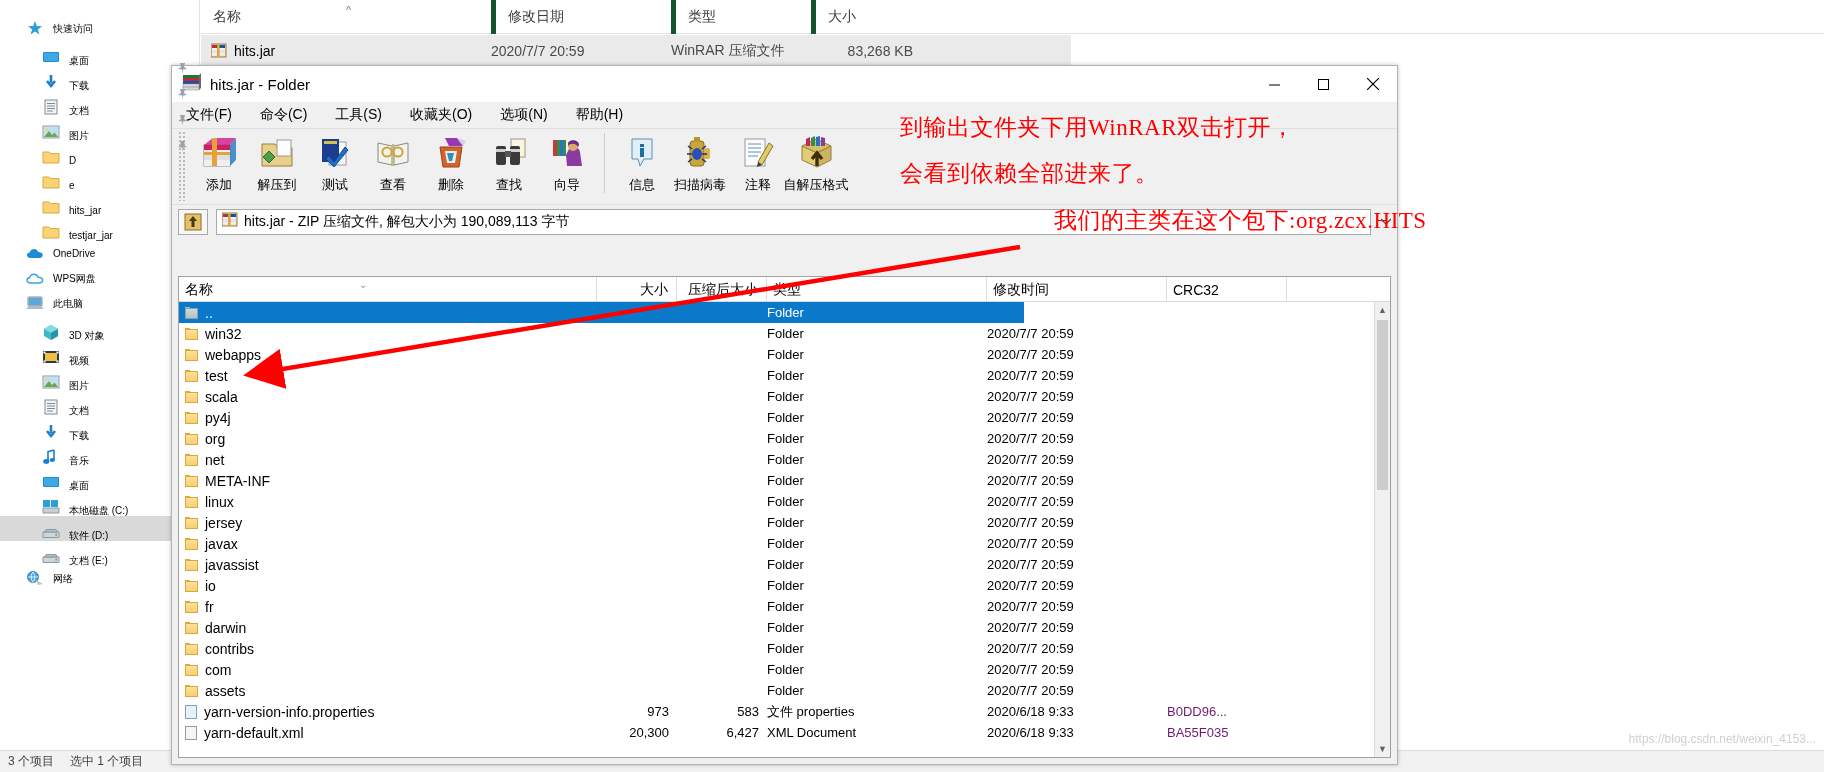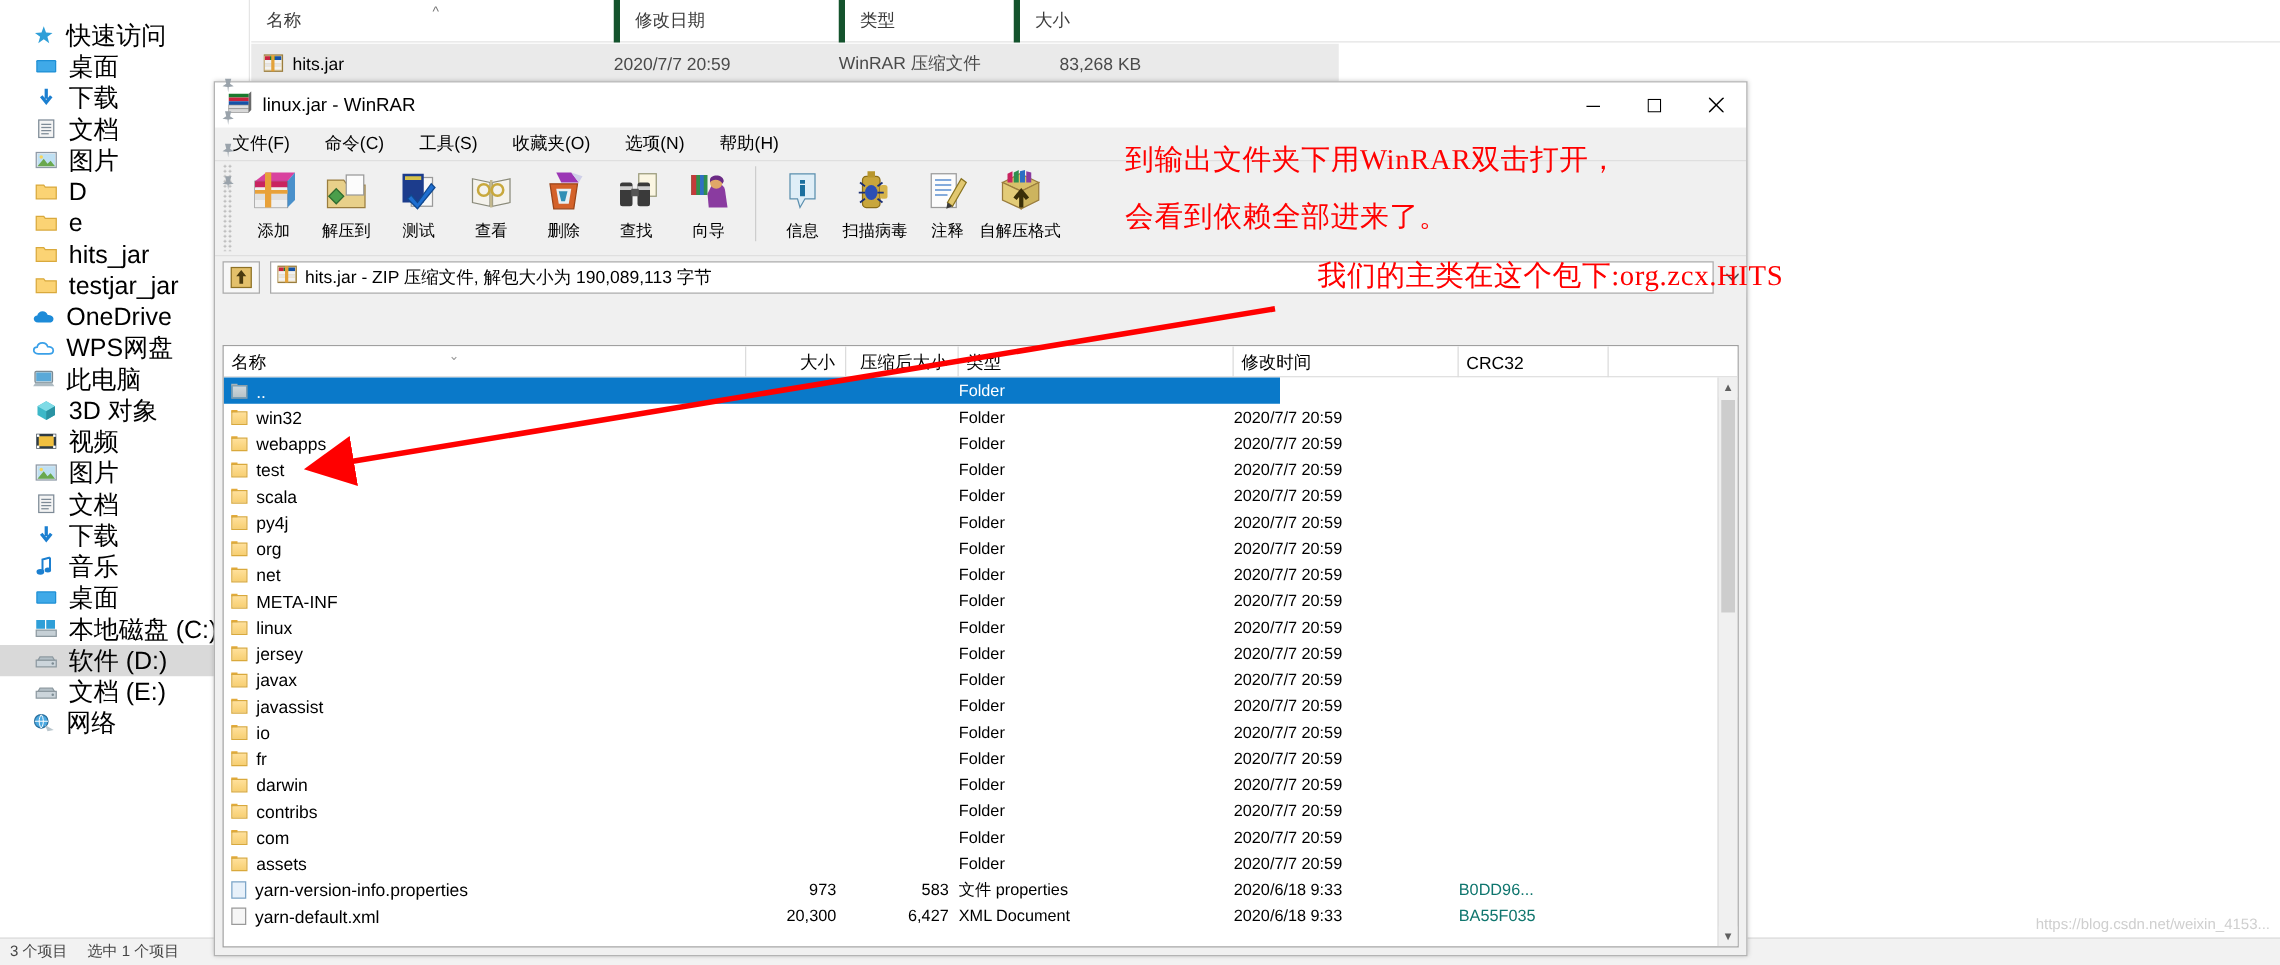--- a/index.html
+++ b/index.html
@@ -17,24 +17,24 @@
 
   .exp-nav {
     position:absolute; left:0; top:0; width:200px; height:750px;
     background:#ffffff; border-right:1px solid #e5e5e5;
     overflow:hidden; padding-top:16px;
   }
   .nav-item {
     display:flex; align-items:center; height:25px; padding-left:26px;
     font-size:15px; color:#000; white-space:nowrap;
   }
-  .nav-item.lvl1 { padding-left:28px; }
+  .nav-item.lvl1 { padding-left:42px;align-items:flex-end; }
   .nav-item.selected { background:#d9d9d9; }
   .nav-icon { width:19px; height:17px; margin-right:8px; flex:0 0 auto; position:relative; }
-  .nav-label { font-size:20px; line-height:1; }
+  .nav-label { font-size:10px; line-height:1; }
 
   
   .pin { position:absolute; left:176px; width:13px; height:13px; }
   .pin svg { width:13px; height:13px; display:block; }
 
   
   .exp-pane { position:absolute; left:201px; top:0; right:0; height:750px; background:#fff; }
   .exp-colhdr { position:absolute; left:0; top:0; height:34px; width:1623px; background:#fff; border-bottom:1px solid #e3e3e3; }
   .exp-col { position:absolute; top:0; height:34px; display:flex; align-items:center;
              font-size:14px; color:#3b3b3b; padding-left:12px; border-left:5px solid #14532d;}
@@ -99,21 +99,21 @@
   .lrow.sel { background:#0a79c9; }
   .lrow.sel .lname, .lrow.sel .ltype { color:#fff; }
   .lname { position:absolute; left:6px; top:0; height:21px; display:flex; align-items:center;
            gap:7px; font-size:14px; color:#000000; }
   .lsize { position:absolute; width:70px; top:0; height:21px; display:flex; align-items:center;
            justify-content:flex-end; font-size:13px; color:#000; }
   .lpacked { position:absolute; width:80px; top:0; height:21px; display:flex; align-items:center;
              justify-content:flex-end; font-size:13px; color:#000; }
   .ltype { position:absolute; top:0; height:21px; display:flex; align-items:center; font-size:13px; color:#000; }
   .ldate { position:absolute; top:0; height:21px; display:flex; align-items:center; font-size:13px; color:#000; }
-  .lcrc  { position:absolute; top:0; height:21px; display:flex; align-items:center; font-size:13px; color:#0f766e; }
+  .lcrc  { position:absolute; top:0; height:21px; display:flex; align-items:center; font-size:13px; color:#701a75; }
 
   
   .lst-sb { position:absolute; right:0; top:25px; bottom:0; width:16px; background:#f0f0f0; border-left:1px solid #dcdcdc; }
   .sb-arrow { height:16px; display:flex; align-items:center; justify-content:center; font-size:9px; color:#606060; background:#f0f0f0; }
   .sb-thumb { position:absolute; left:2px; right:2px; top:18px; height:170px; background:#cdcdcd; }
 
   
   .folder { width:13px; height:12px; position:relative; flex:0 0 auto; }
   .folder .tab { position:absolute; left:0; top:0; width:5px; height:2px; background:#e3aa3a; }
   .folder .bd { position:absolute; left:0; top:1px; width:13px; height:11px;
@@ -371,21 +371,21 @@
       <span class="rar-title-icon">
         <svg width="20" height="18" viewBox="0 0 20 18">
           <rect x="1" y="2" width="16" height="3" fill="#1a7a2e"></rect>
           <rect x="1" y="5" width="16" height="3" fill="#c9233f"></rect>
           <rect x="1" y="8" width="16" height="3" fill="#1552a8"></rect>
           <rect x="1" y="11" width="16" height="3" fill="#e0e0e0" stroke="#888" stroke-width="0.5"></rect>
           <rect x="1" y="14" width="16" height="3" fill="#d8d8d8" stroke="#888" stroke-width="0.5"></rect>
           <path d="M17 2 L19 0 L19 15 L17 17 Z" fill="#6a6a6a"></path>
         </svg>
       </span>
-      <span class="rar-title-text">linux.jar - WinRAR</span>
+      <span class="rar-title-text">hits.jar - Folder</span>
       <div class="win-btns">
         <div class="win-btn">
           <svg width="11" height="11">
               <line x1="0" y1="6" x2="11" y2="6" stroke="#000" stroke-width="1"></line>
             </svg>
         </div>
         <div class="win-btn">
           <svg width="11" height="11">
               <rect x="0.5" y="0.5" width="10" height="10" fill="none" stroke="#000" stroke-width="1"></rect>
             </svg>

